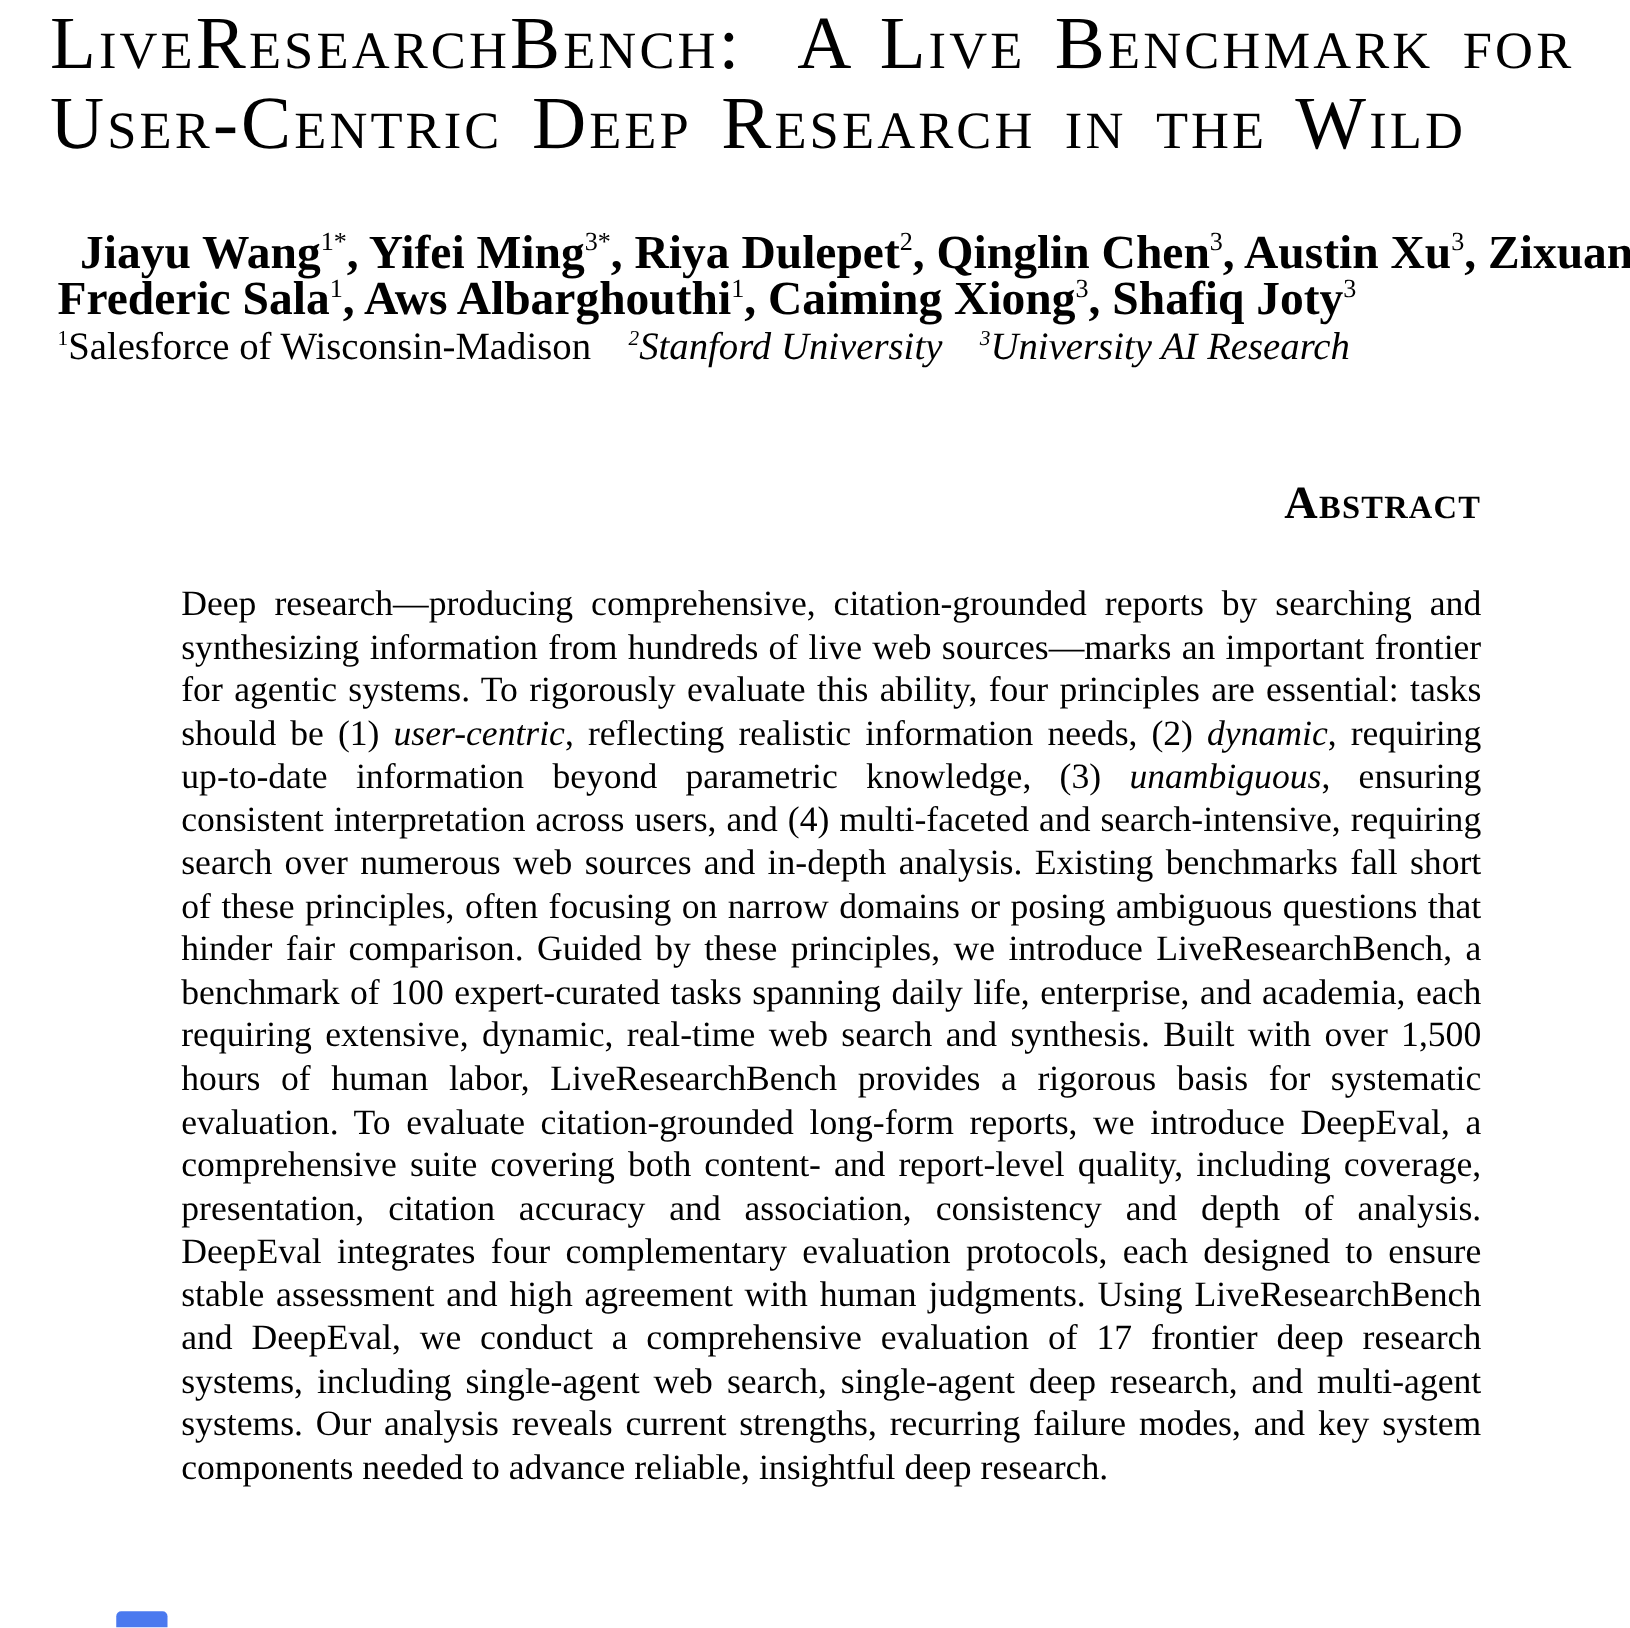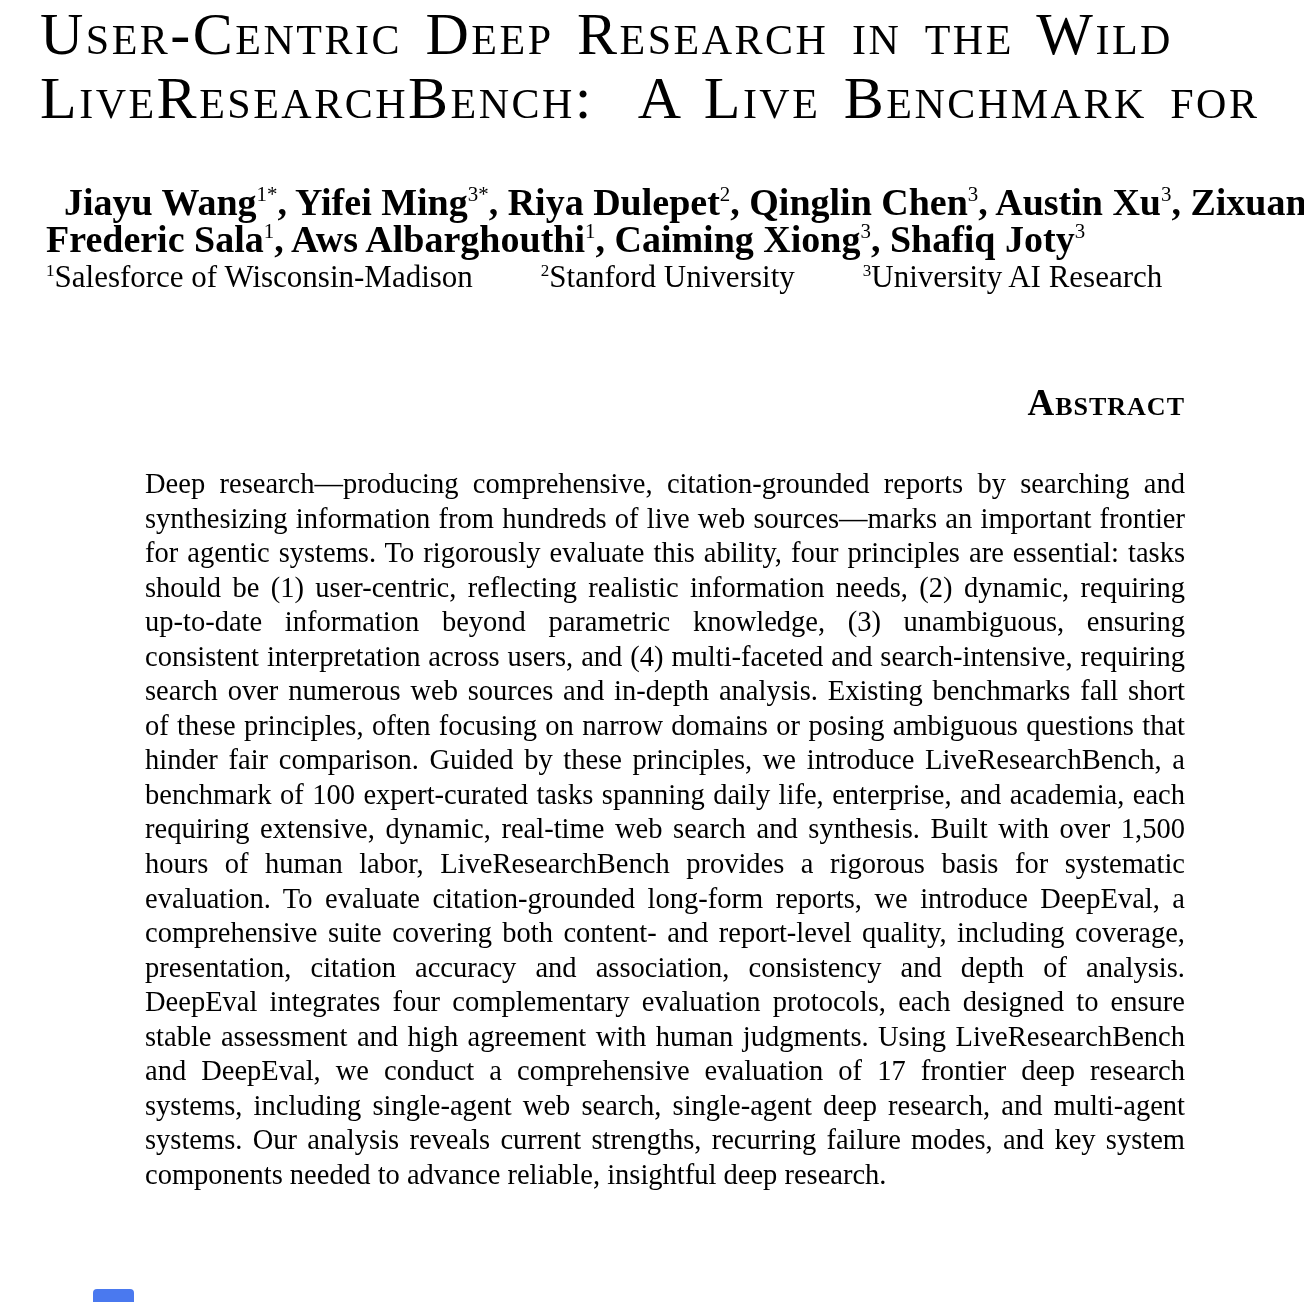--- a/index.html
+++ b/index.html
@@ -20,52 +20,52 @@
     letter-spacing: 2.5px; word-spacing: 6px;
     white-space: pre;
   }
 
   
   .authors-block { position: absolute; left: 46px; top: 184px; }
   .author-line { font-size: 38px; font-weight: bold; line-height: 37px; white-space: nowrap; }
   .author-line.first { padding-left: 18px; }
   .au-sup, .af-sup { font-weight: normal; font-size: 55%; line-height: 0; }
   .affil-line { font-size: 31px; font-weight: normal; line-height: 38px; white-space: nowrap; }
-  .affil + .affil { margin-left: 68px; }
+  .affil + .affil { margin-left: 30px; font-style: italic; }
 
   
   .abstract-heading {
     position: absolute; left: 145px; top: 384px; width: 1040px;
     text-align: right; font-variant: small-caps;
     font-size: 37px; line-height: 37px; letter-spacing: 1px;
   }
   .abstract-body {
     position: absolute; left: 145px; top: 467px; width: 1040px;
     font-size: 28.5px; line-height: 34.55px;
     text-align: justify;
   }
   .seg { }
-  .seg.it { }
+  .seg.it { font-style: italic; }
   .seg.bd { font-weight: normal; }
 
   
   .clipped-blue {
     position: absolute; left: 93px; top: 1289px;
     width: 41px; height: 13px;
     border-radius: 4px 4px 0 0;
   }
 </style>
 </head>
 <body>
 
 <div class="page">
 
   <header class="title-block">
+    <div class="title-line">LiveResearchBench:  A Live Benchmark for</div>
     <div class="title-line">User-Centric Deep Research in the Wild</div>
-    <div class="title-line">LiveResearchBench:  A Live Benchmark for</div>
   </header>
 
   <section class="authors-block">
     <div class="author-line first"><span class="author"><span class="au-name">Jiayu Wang</span><sup class="au-sup">1*</sup><span class="au-sep">, </span></span><span class="author"><span class="au-name">Yifei Ming</span><sup class="au-sup">3*</sup><span class="au-sep">, </span></span><span class="author"><span class="au-name">Riya Dulepet</span><sup class="au-sup">2</sup><span class="au-sep">, </span></span><span class="author"><span class="au-name">Qinglin Chen</span><sup class="au-sup">3</sup><span class="au-sep">, </span></span><span class="author"><span class="au-name">Austin Xu</span><sup class="au-sup">3</sup><span class="au-sep">, </span></span><span class="author"><span class="au-name">Zixuan Ke</span><sup class="au-sup">3</sup><span class="au-sep">,</span></span></div>
     <div class="author-line"><span class="author"><span class="au-name">Frederic Sala</span><sup class="au-sup">1</sup><span class="au-sep">, </span></span><span class="author"><span class="au-name">Aws Albarghouthi</span><sup class="au-sup">1</sup><span class="au-sep">, </span></span><span class="author"><span class="au-name">Caiming Xiong</span><sup class="au-sup">3</sup><span class="au-sep">, </span></span><span class="author"><span class="au-name">Shafiq Joty</span><sup class="au-sup">3</sup><span class="au-sep"></span></span></div>
     <div class="affil-line"><span class="affil"><sup class="af-sup">1</sup><span class="af-name">Salesforce of Wisconsin-Madison</span></span><span class="affil"><sup class="af-sup">2</sup><span class="af-name">Stanford University</span></span><span class="affil"><sup class="af-sup">3</sup><span class="af-name">University AI Research</span></span></div>
   </section>
 
   <h2 class="abstract-heading">Abstract</h2>
 

